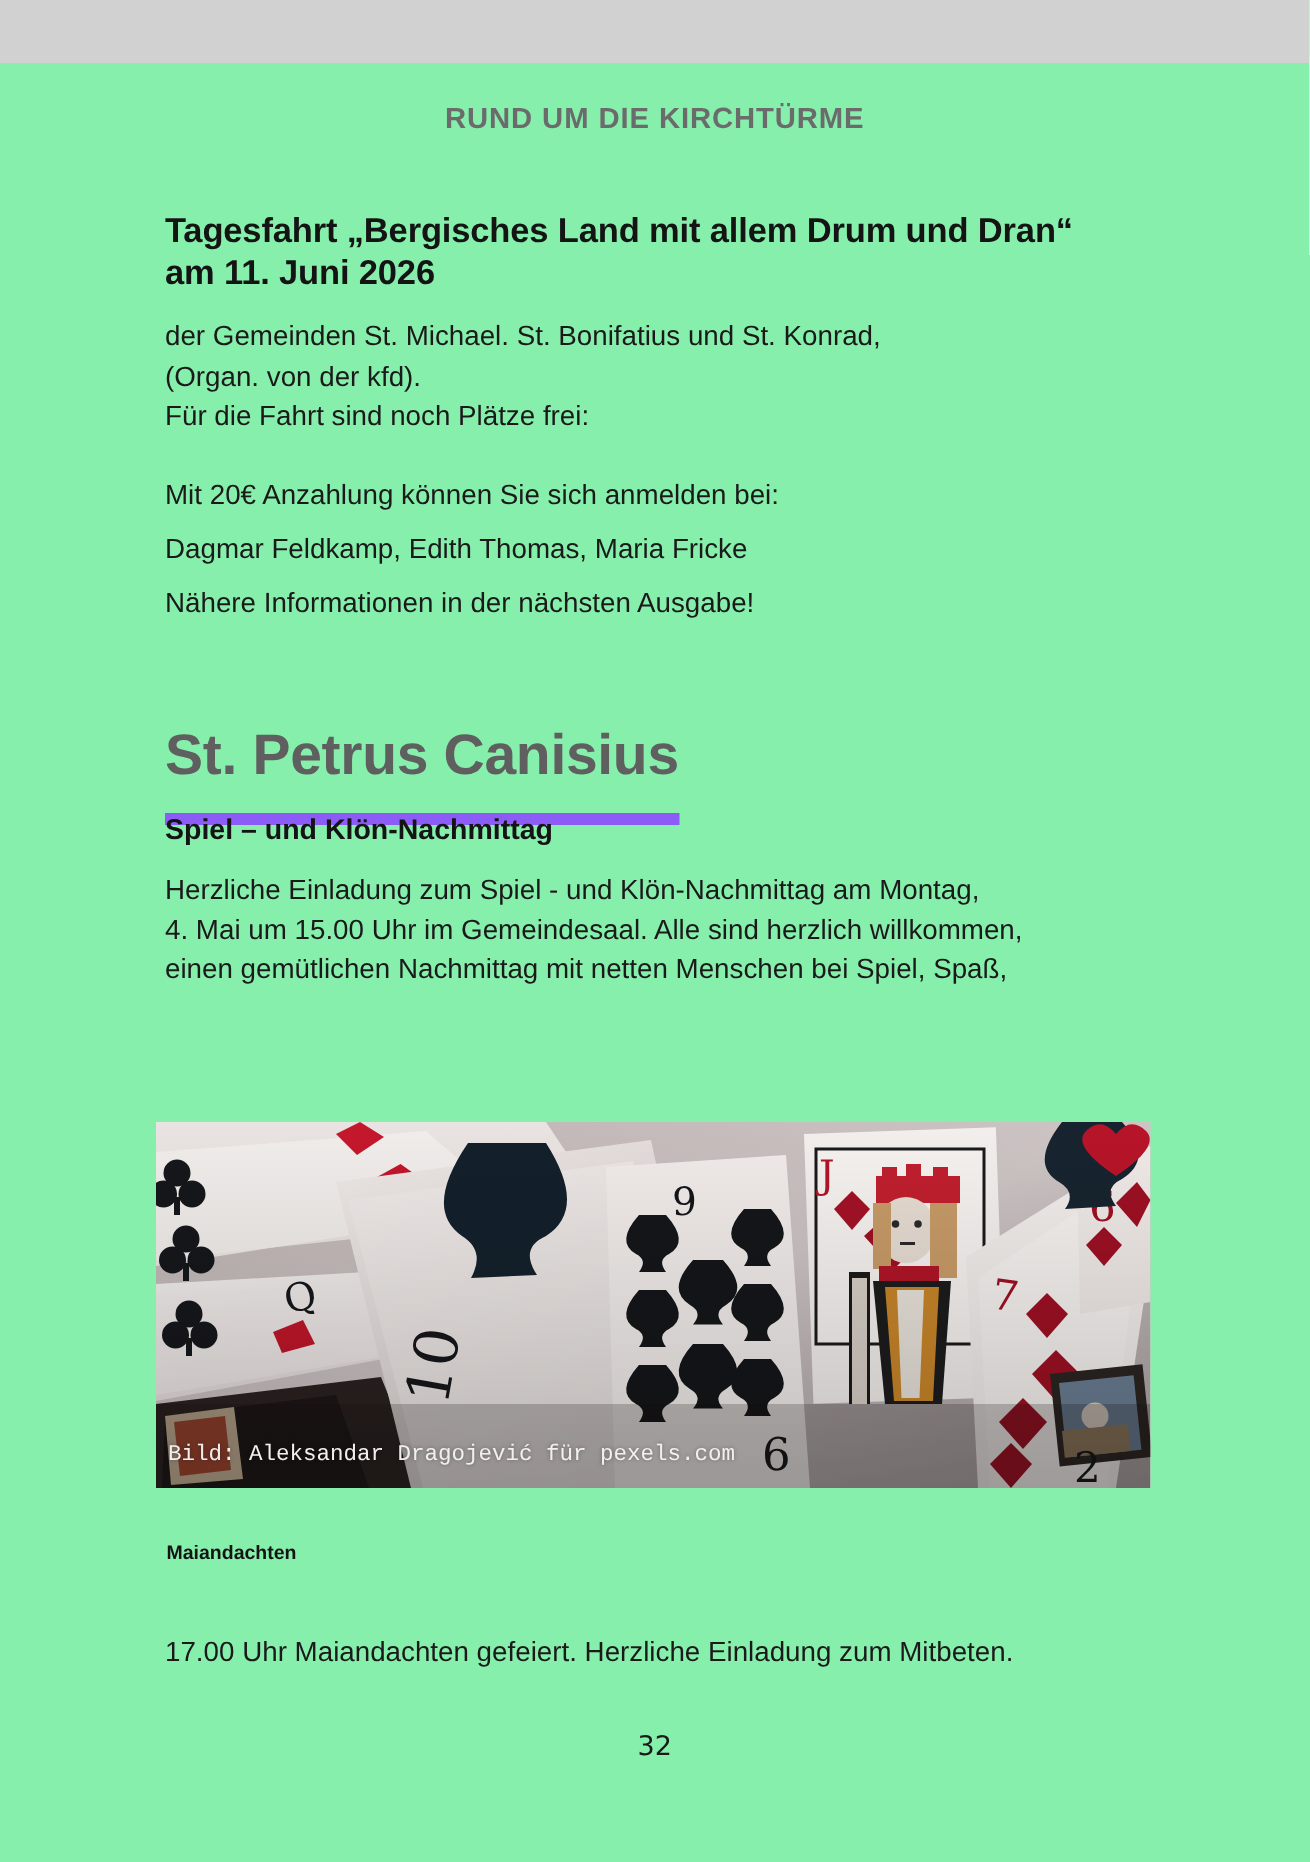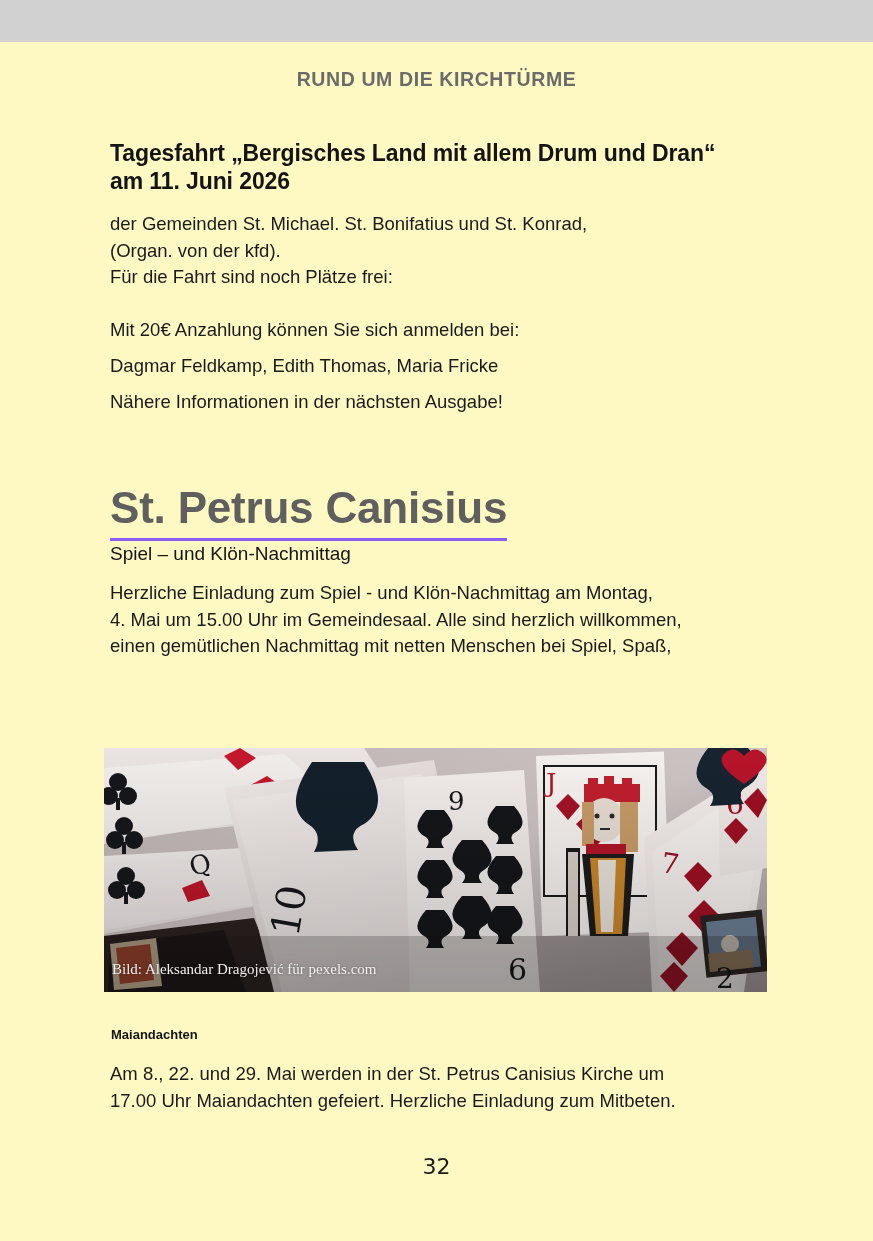--- a/index.html
+++ b/index.html
@@ -11,21 +11,21 @@
     width: 873px;
     height: 1241px;
     position: relative;
     font-family: "Liberation Sans", sans-serif;
     overflow: hidden;
   }
   .page {
     position: relative;
     width: 873px;
     height: 1241px;
-    background: #fef9c3;
+    background: #86efac;
   }
   
   .top-band {
     position: absolute;
     left: 0;
     top: 0;
     width: 873px;
     height: 42px;
     background: #d1d1d1;
   }
@@ -64,35 +64,35 @@
   }
   .p-block1 { top: 211px; }
   .p-block2 { top: 353px; }
   .p-block3 { top: 389px; }
 
   h1.section-title {
     position: absolute;
     left: 110px;
     top: 483px;
     margin: 0;
-    font-size: 44px;
+    font-size: 38px;
     font-weight: bold;
     color: #5f5f5f;
     letter-spacing: -0.2px;
-    padding-bottom: 5px;
-    border-bottom: 3px solid #8b5cf6;
+    padding-bottom: 16px;
+    border-bottom: 8px solid #8b5cf6;
     display: inline-block;
   }
   h3.sub-title {
     position: absolute;
     left: 110px;
     top: 543px;
     margin: 0;
     font-size: 19px;
-    font-weight: normal;
+    font-weight: bold;
     color: #141414;
   }
   .p-spiel {
     top: 580px;
   }
 
   h3.sub-title-2 {
     position: absolute;
     left: 111px;
     top: 1027px;
@@ -116,31 +116,31 @@
     overflow: hidden;
     background: #cfc8c8;
   }
   .photo svg { display: block; }
   .photo-caption {
     position: absolute;
     left: 8px;
     bottom: 14px;
     font-size: 15px;
     color: #f2f0ee;
-    font-family: Liberation Serif, serif;
+    font-family: Liberation Mono, monospace;
     text-shadow: 0 0 3px rgba(0,0,0,0.35);
     white-space: nowrap;
   }
   .page-number {
     position: absolute;
     left: 0;
     top: 1154px;
     width: 873px;
     text-align: center;
-    font-size: 22px;
+    font-size: 18px;
     color: #1a1a1a;
     font-family: "DejaVu Sans", sans-serif;
   }
 </style>
 </head>
 <body>
 
 <div class="page">
 
   <div class="top-band"></div>
@@ -308,19 +308,19 @@
 
       <rect width="663" height="244" fill="url(#shade)" opacity="0.55"></rect>
       <rect x="0" y="188" width="663" height="56" fill="rgba(20,14,12,0.22)"></rect>
     </svg>
     <div class="photo-caption">Bild: Aleksandar Dragojević für pexels.com</div>
   </div>
 
   <h3 class="sub-title-2">Maiandachten</h3>
 
   <p class="para p-maiandacht">
-    <span>Am 8., 22. und 29. Mai werden in der St. Petrus Canisius Kirche um</span><br>
+    <br>
     <span>17.00 Uhr Maiandachten gefeiert. Herzliche Einladung zum Mitbeten.</span>
   </p>
 
   <div class="page-number">32</div>
 
 </div>
 
 </body></html>

